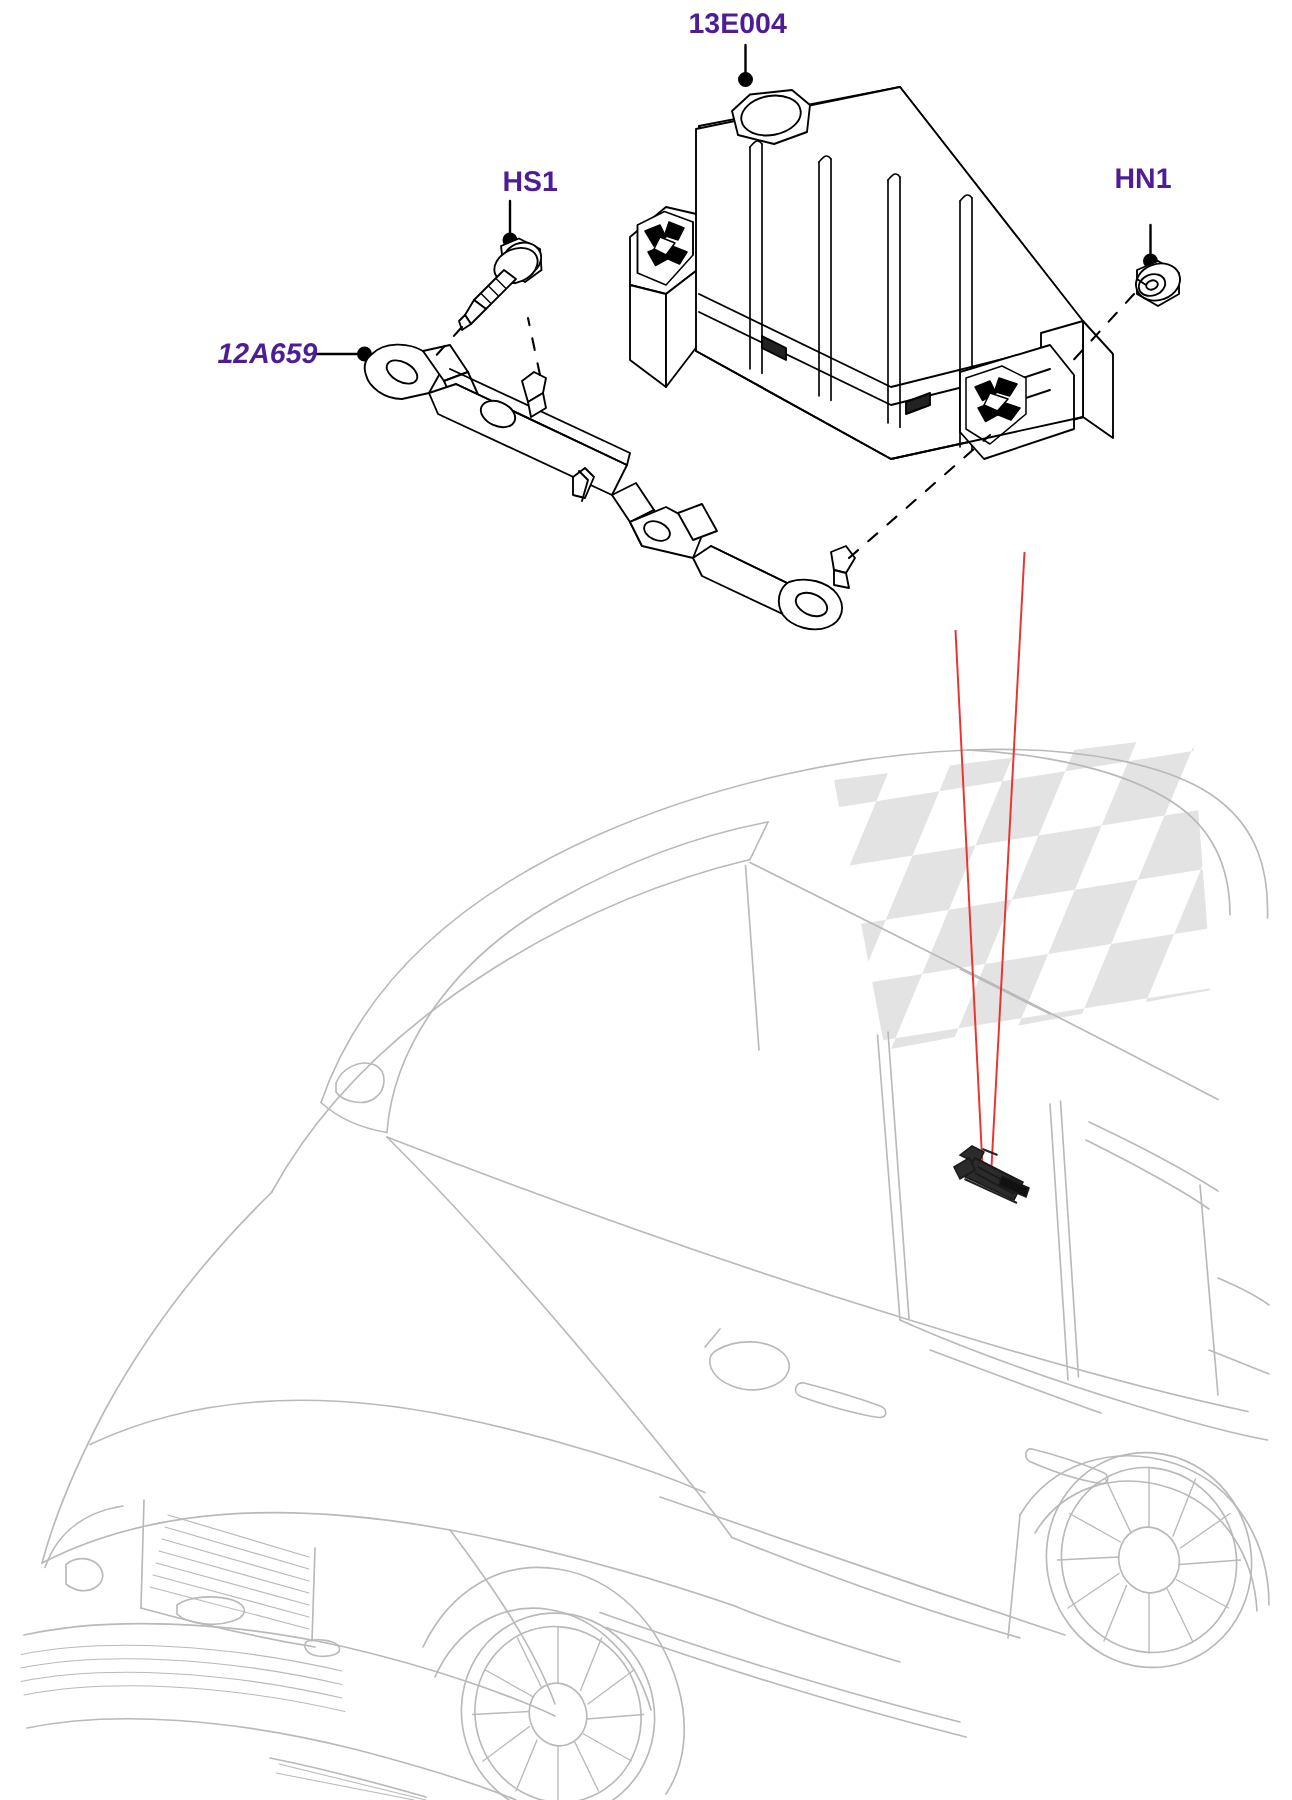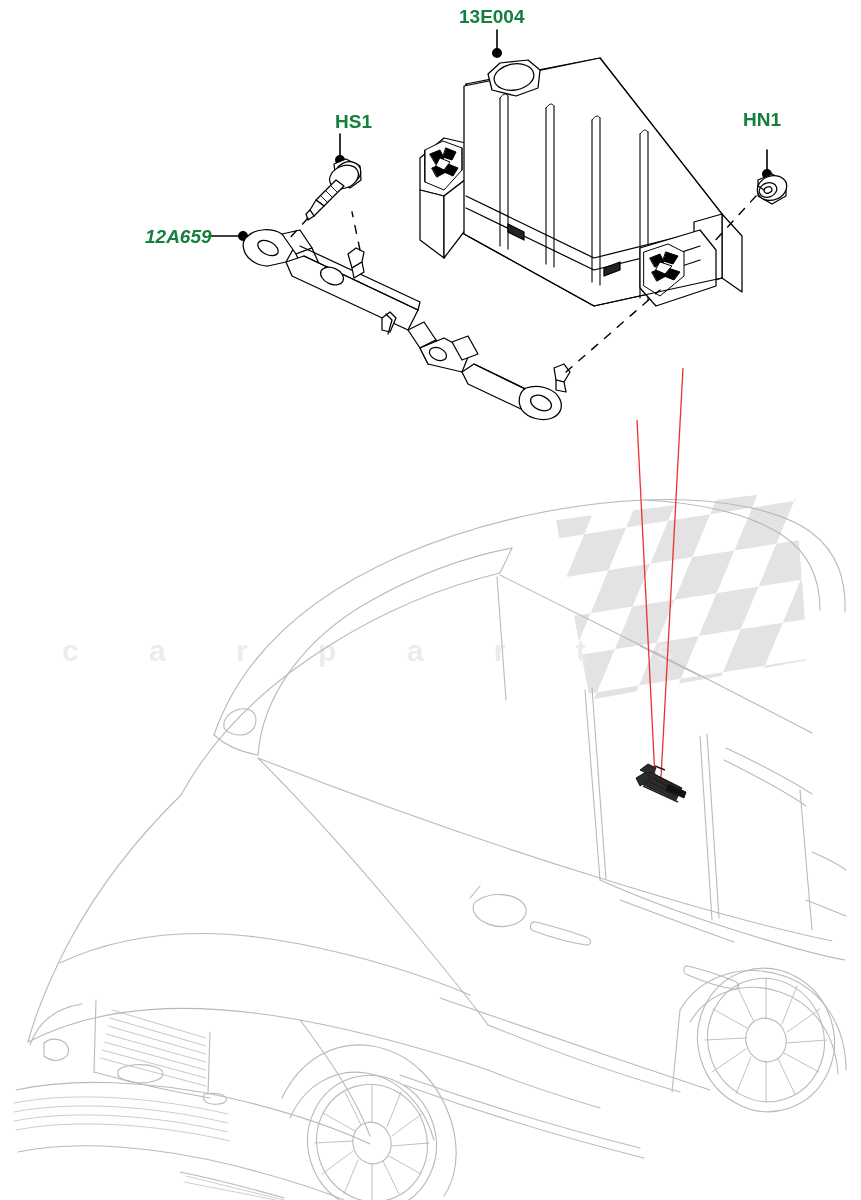--- a/index.html
+++ b/index.html
@@ -54,21 +54,21 @@
     font-size: 30px;
     font-weight: bold;
     letter-spacing: 31px;
     color: #ececec;
     line-height: 1;
     white-space: nowrap;
   }
   
   .part-label {
     position: absolute;
-    color: #15803d;
+    color: #4c1d95;
     font-family: "Liberation Sans", sans-serif;
     font-size: 19px;
     font-weight: bold;
     white-space: nowrap;
     letter-spacing: 0px;
   }
   #label-13E004 { left: 459px; top: 6px; }
   #label-HS1    { left: 335px; top: 111px; }
   #label-HN1    { left: 743px; top: 109px; }
   #label-12A659 { left: 145px; top: 226px; font-style: italic; }
@@ -109,21 +109,20 @@
           <rect x="168" y="160" width="42" height="40"></rect>
           <rect x="252" y="160" width="42" height="40"></rect>
           <rect x="42" y="200" width="42" height="40"></rect>
           <rect x="126" y="200" width="42" height="40"></rect>
           <rect x="210" y="200" width="42" height="40"></rect>
           <rect x="294" y="200" width="42" height="40"></rect>
         </g>
       </g>
     </svg>
 
-    <div class="wm-carparts">c a r p a r t s</div>
   </div>
 
   <svg class="layer" viewBox="0 0 861 1200" width="861" height="1200" fill="none" stroke="#b9b9b9" stroke-width="1.1" stroke-linecap="round" stroke-linejoin="round">
 
     <path d="M214,735 C240,660 300,600 400,556 C480,521 570,503 645,500
              C720,497 782,510 812,533 C838,553 846,580 845,612"></path>
     <path d="M214,735 C226,746 240,752 258,755"></path>
 
     <path d="M258,755 C262,700 300,640 372,600 C424,571 470,556 512,548"></path>
     <path d="M181,795 C210,742 258,690 330,645 C392,606 450,585 500,573"></path>

